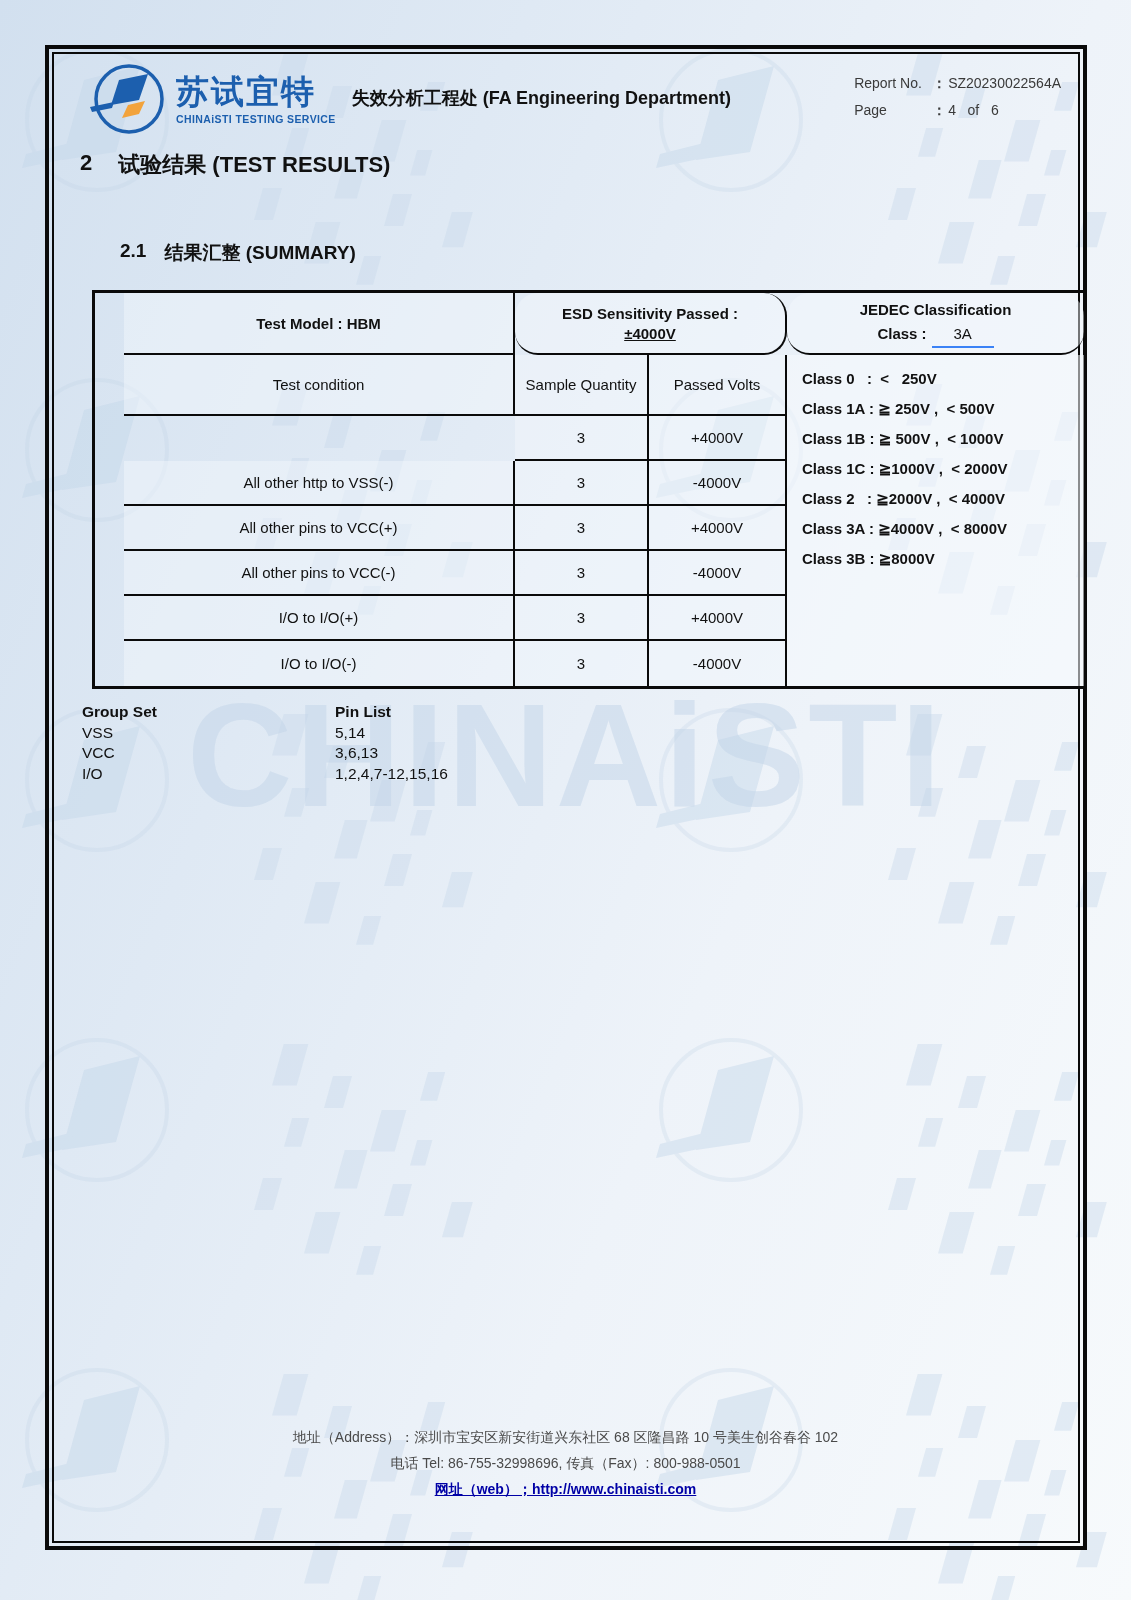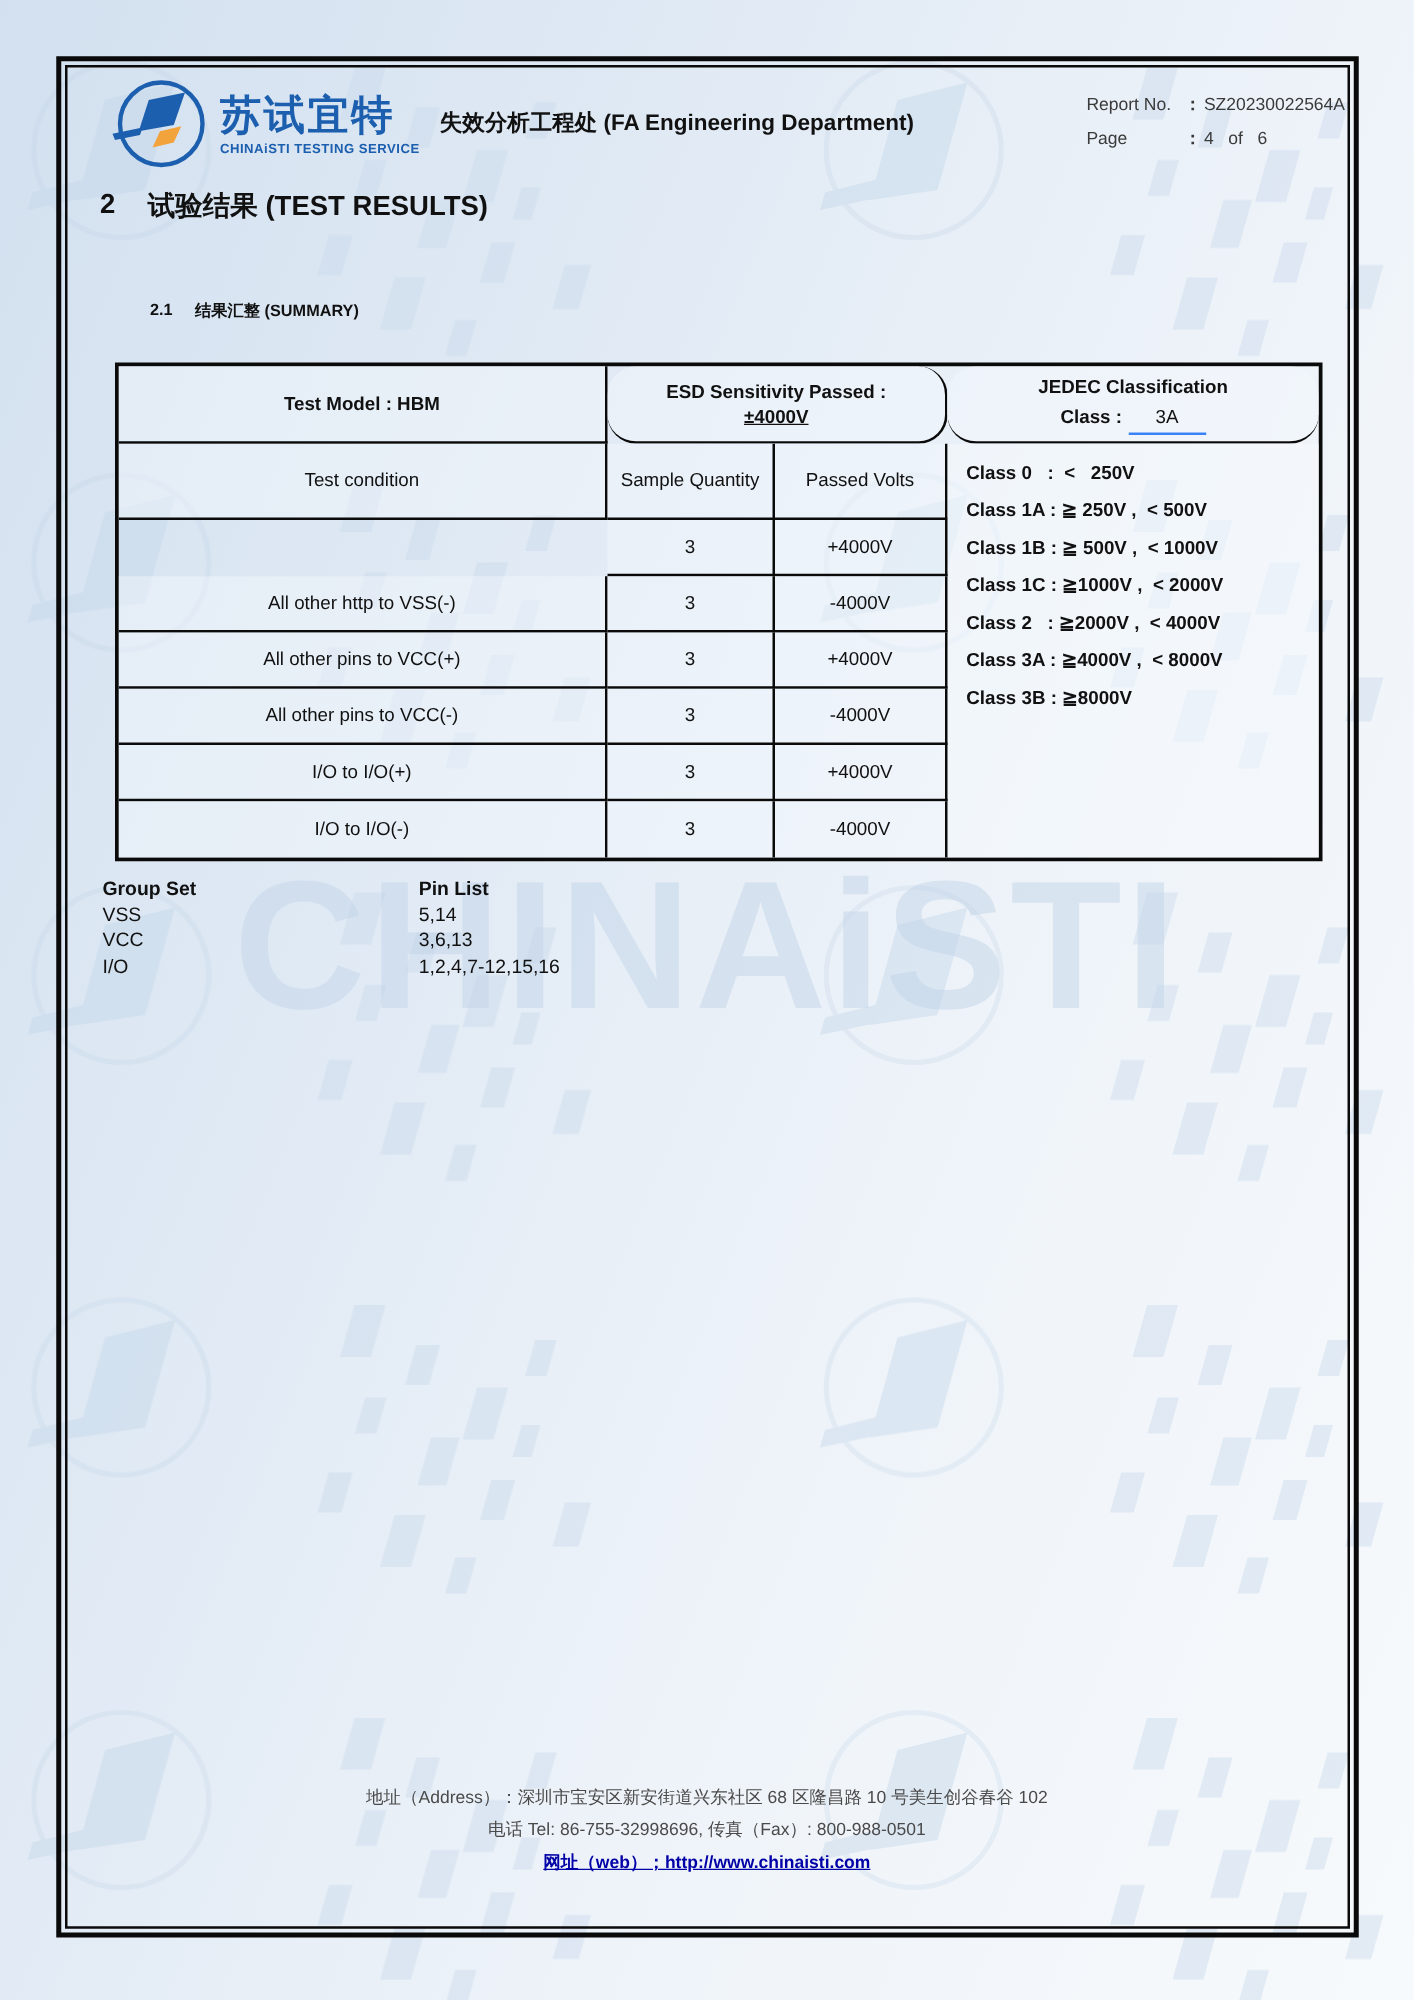--- a/index.html
+++ b/index.html
@@ -14,42 +14,43 @@
     font-size:146px;font-weight:bold;letter-spacing:3px;color:#c2d4e8;opacity:.5;white-space:nowrap;
   }
   .frame{
     position:absolute;left:45px;top:45px;width:1042px;height:1505px;z-index:2;
     border:4px solid #0a0a0a;box-sizing:border-box;padding:3px;
   }
   .frame-inner{width:100%;height:100%;border:2px solid #0a0a0a;box-sizing:border-box;}
   .content{position:absolute;inset:0;z-index:3;}
 
   
-  .hdr{position:absolute;left:88px;top:60px;right:55px;display:flex;align-items:flex-start;}
+  .hdr{position:absolute;left:88px;top:60px;right:70px;display:flex;align-items:flex-start;}
   .logo{display:flex;align-items:center;}
   .logo-txt{margin-left:8px;}
   .logo-cn{font-size:33px;font-weight:bold;color:#1c5fae;line-height:36px;letter-spacing:2px;}
   .logo-en{font-size:10.5px;font-weight:bold;color:#1c5fae;letter-spacing:.4px;margin-top:3px;}
   .dept{margin-left:16px;margin-top:26px;font-weight:bold;font-size:18px;white-space:nowrap;}
   .repinfo{margin-left:auto;margin-top:10px;font-size:14px;color:#3a3a3a;line-height:27px;}
   .inforow{display:flex;}
   .infolbl{width:78px;}
   .infocolon{width:16px;font-weight:bold;}
   .pre{white-space:pre;}
 
   
   .h2{position:absolute;left:80px;top:150px;font-size:22px;font-weight:bold;display:flex;gap:26px;}
-  .h21{position:absolute;left:120px;top:240px;font-size:13px;font-weight:bold;display:flex;gap:18px;}
+  .h21{position:absolute;left:120px;top:240px;font-size:19px;font-weight:bold;display:flex;gap:18px;}
 
   
   .tbl{
     position:absolute;left:92px;top:290px;z-index:3;
     display:grid;grid-template-columns:391px 134px 138px 297px;
     grid-template-rows:62px 61px repeat(6,45px);
     border:3px solid #0a0a0a;
+    padding-left:29px;
   }
   .cell{
     border-right:2px solid #0a0a0a;border-bottom:2px solid #0a0a0a;
     display:flex;align-items:center;justify-content:center;
     font-size:15px;text-align:center;background:rgba(243,248,252,.45);
   }
   .lastcol{border-right:none;}
   .lastrow{border-bottom:none;}
   .bold{font-weight:bold;}
   .colflex{flex-direction:column;border-radius:23px;}

